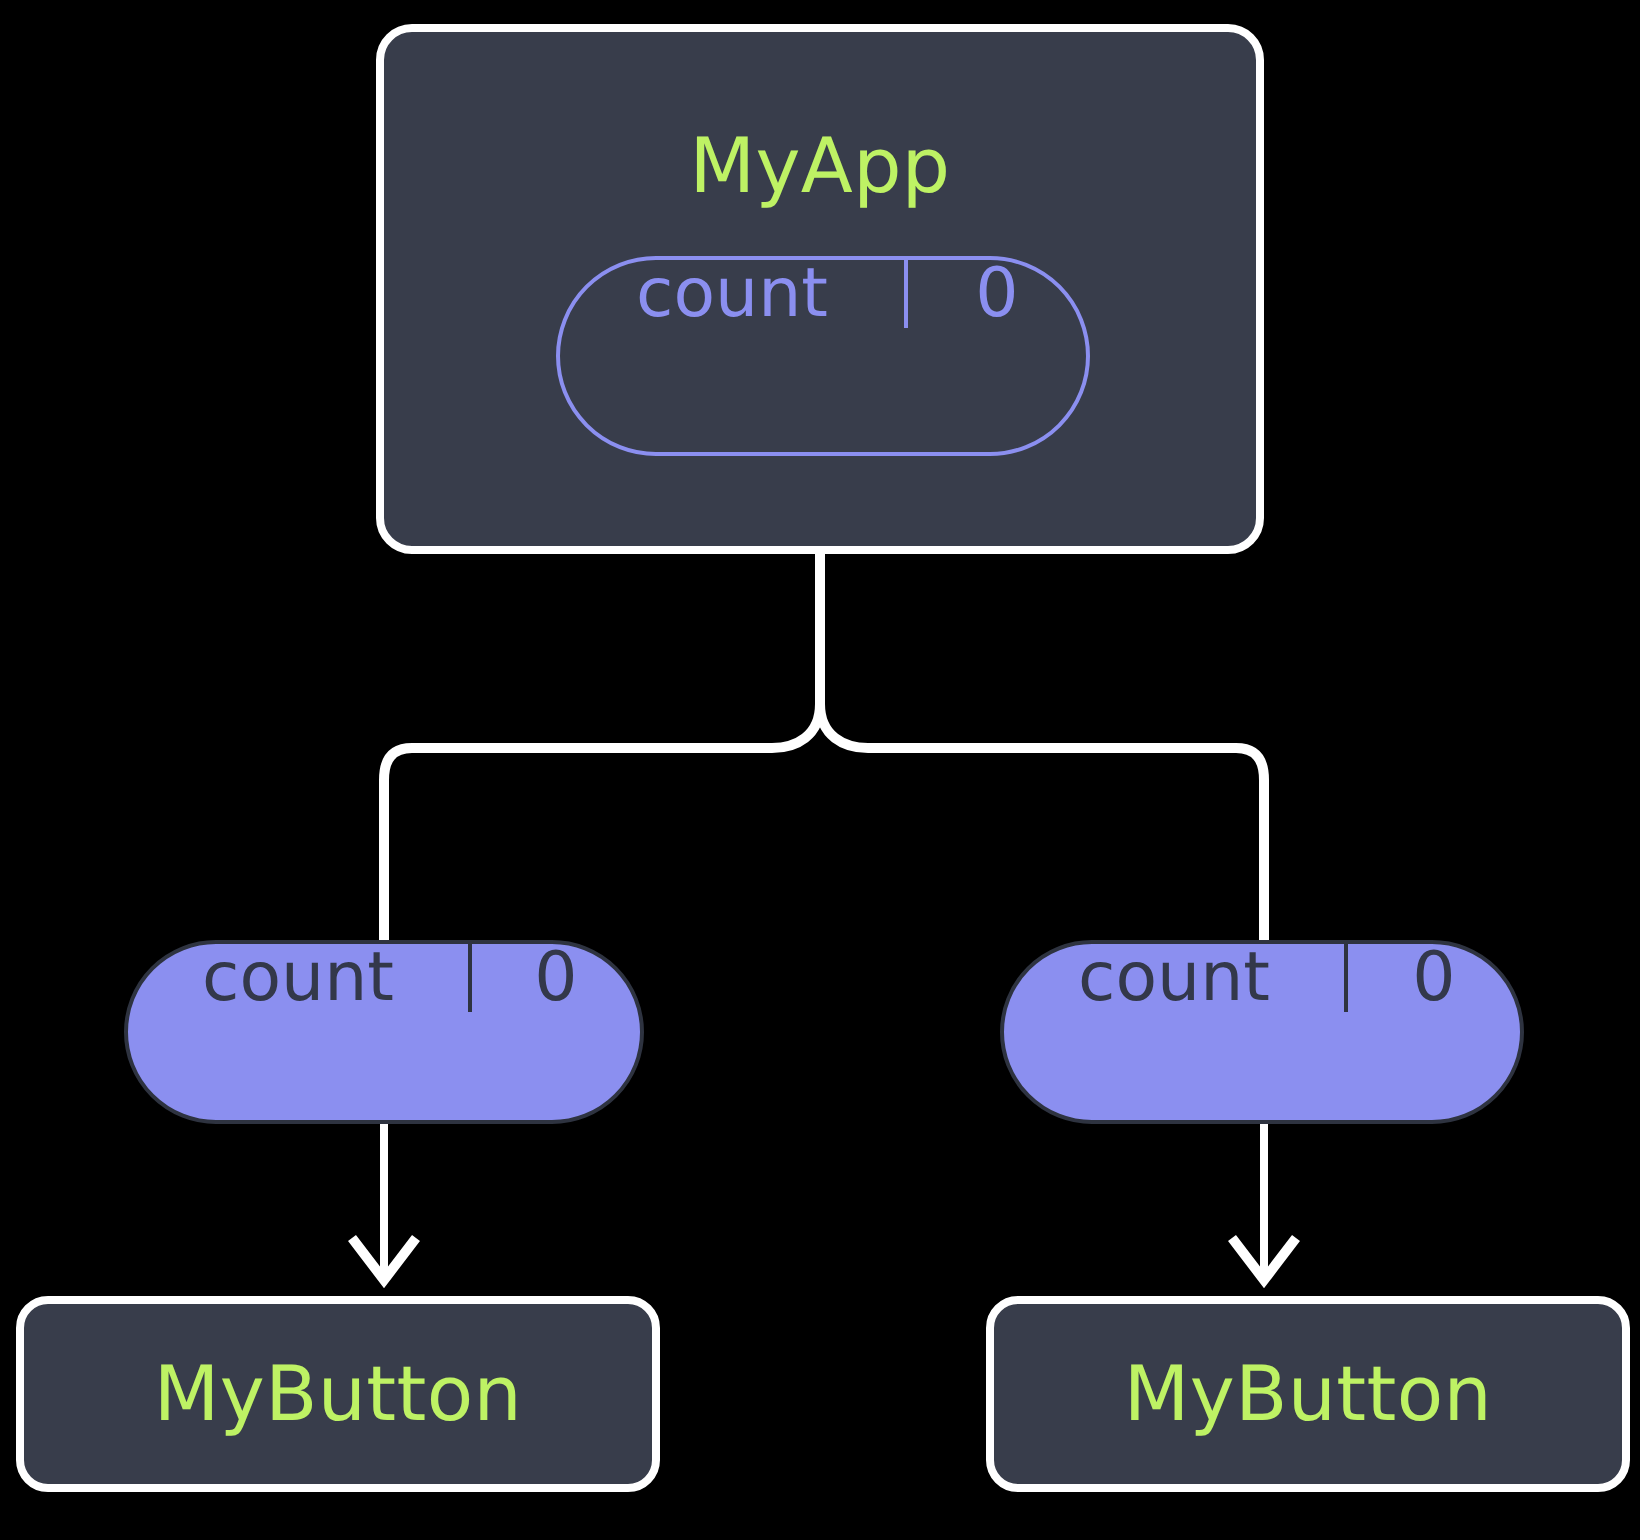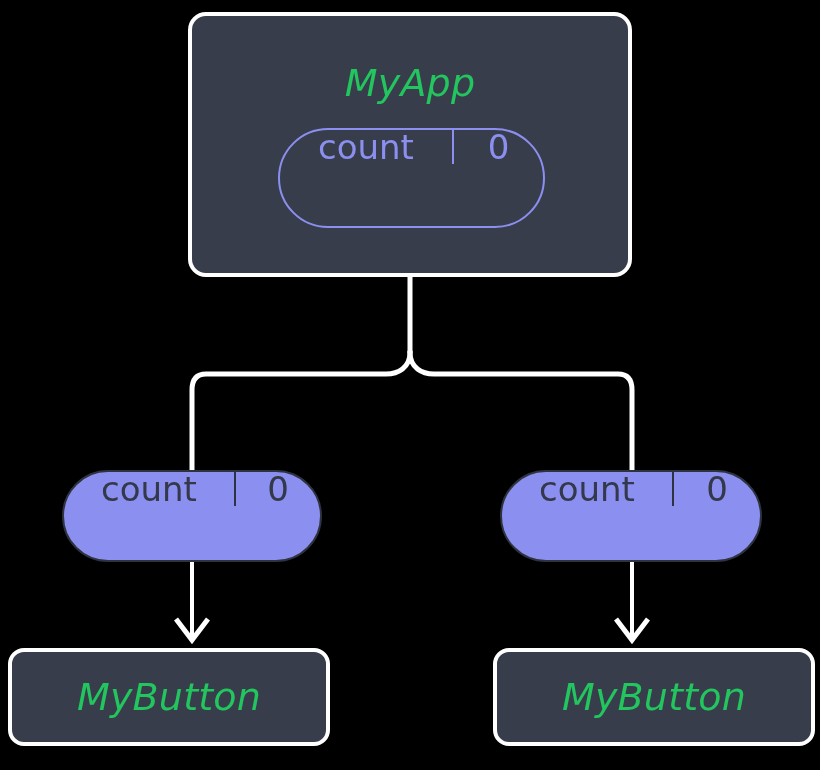--- a/index.html
+++ b/index.html
@@ -33,26 +33,25 @@
     position: absolute;
     box-sizing: border-box;
     background: #383d4b;
     border: 4px solid #ffffff;
     border-radius: 16px;
     display: flex;
     flex-direction: column;
     align-items: center;
   }
   .node-title {
-    color: #22c55e;
+    color: #bef264;
     font-size: 38px;
     line-height: 1;
     letter-spacing: 0.2px;
     white-space: nowrap;
-    font-style: italic;
   }
 
   
   #node-myapp {
     left: 188px;
     top: 12px;
     width: 444px;
     height: 265px;
     border-radius: 18px;
   }

